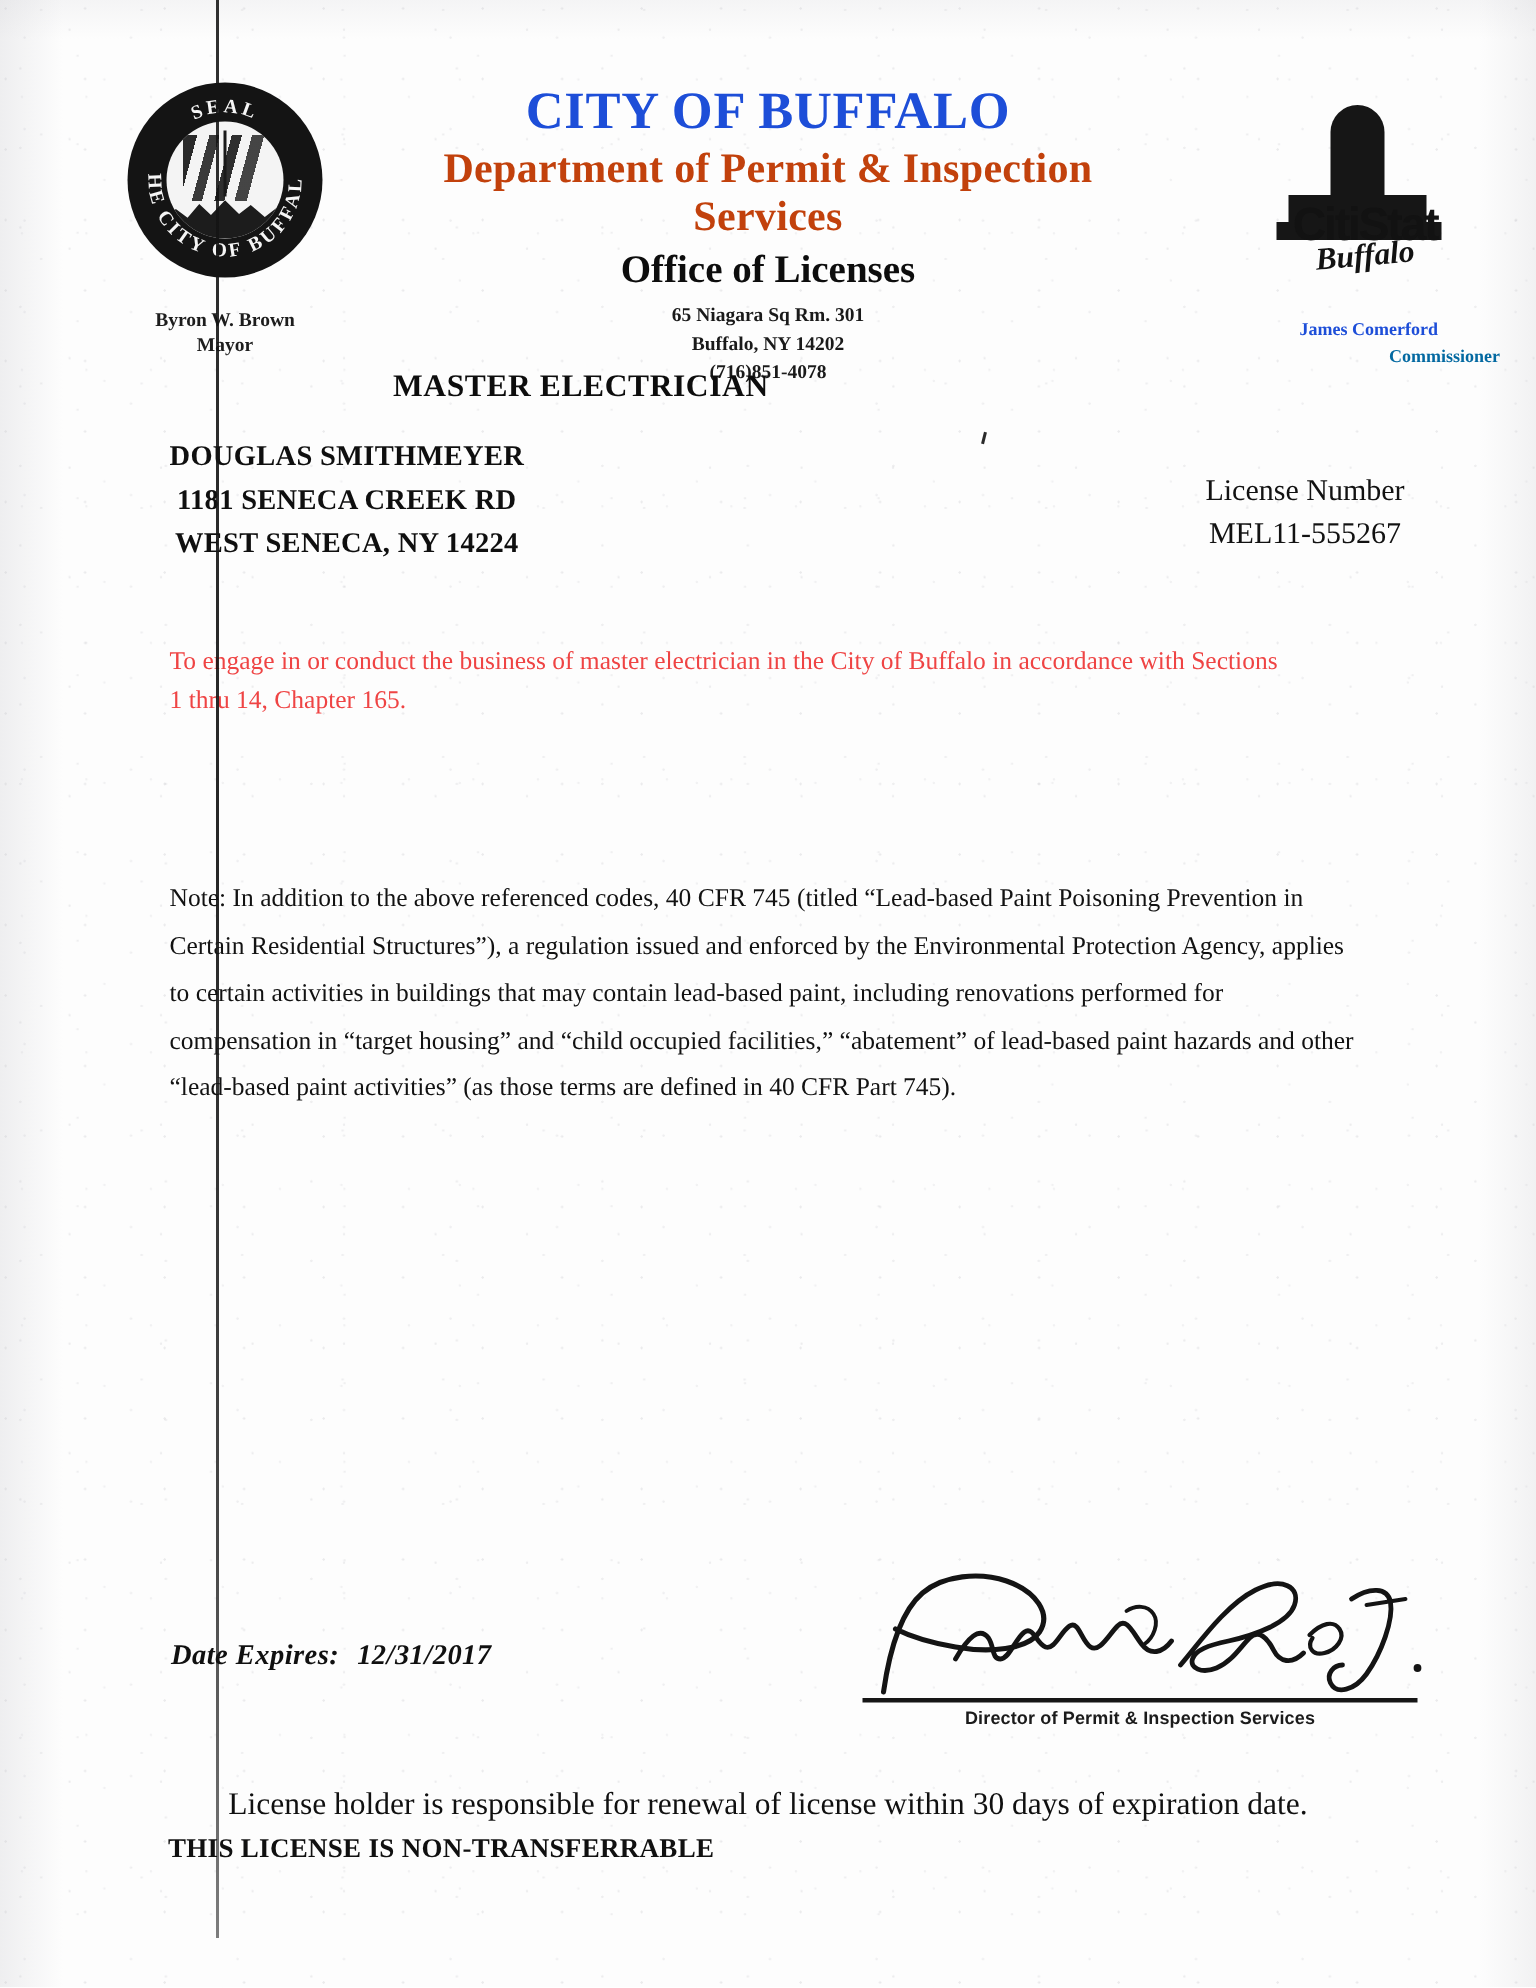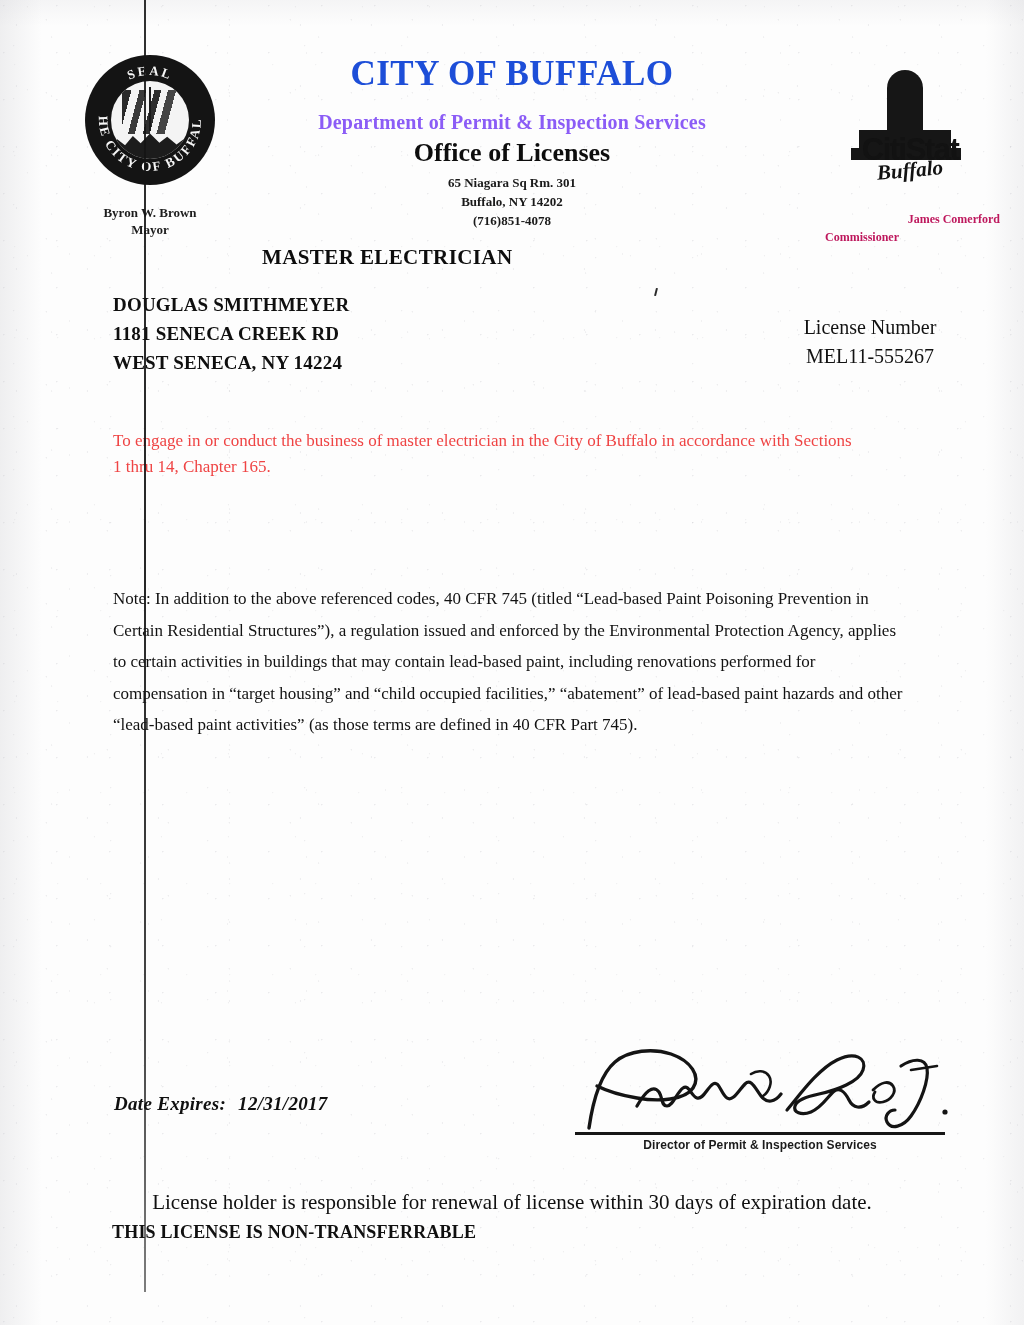--- a/index.html
+++ b/index.html
@@ -185,53 +185,53 @@
     font-style: italic;
     font-size: 21px;
     font-weight: 700;
     color: #121212;
     transform: rotate(-5deg);
     line-height: 1;
   }
 
   #commissioner-name {
     position: absolute; left: 825px; top: 212px;
+    width: 175px; text-align: center;
+    font-size: 12px; font-weight: 600;
+    font-family: "Liberation Serif", serif;
+    color: #1d4ed8;
+  }
+  #commissioner-title {
+    position: absolute; left: 825px; top: 230px;
     width: 175px; text-align: right;
     font-size: 12px; font-weight: 600;
     font-family: "Liberation Serif", serif;
-    color: #be185d;
-  }
-  #commissioner-title {
-    position: absolute; left: 825px; top: 230px;
-    width: 175px; text-align: left;
-    font-size: 12px; font-weight: 600;
-    font-family: "Liberation Serif", serif;
-    color: #be185d;
+    color: #0369a1;
   }
 
   
   #center-head {
     position: absolute;
     left: 262px; top: 55px;
     width: 500px;
     text-align: center;
   }
   #org-city {
     font-size: 35px;
     font-weight: 700;
     letter-spacing: 0.5px;
     line-height: 1.06;
     color: #1d4ed8;
   }
   #org-dept {
-    font-size: 20px;
+    font-size: 28px;
     font-weight: 700;
     letter-spacing: 0.2px;
-    margin-top: 19px;
-    color: #8b5cf6;
+    margin-top: 5px;
+    color: #c2410c;
   }
   #org-office {
     font-size: 26px;
     font-weight: 700;
     margin-top: 4px;
     color: #0d0d0d;
   }
   .addr-line {
     font-size: 13px;
     font-weight: 700;
@@ -256,21 +256,21 @@
     position: absolute;
     left: 655px; top: 288px;
     width: 2px; height: 8px;
     background: #2a2a2a;
     transform: rotate(14deg);
   }
 
   
   #licensee {
     position: absolute;
-    left: 113px; top: 291px;
+    left: 113px; top: 291px; text-align: center;
   }
   #licensee div {
     font-size: 19px;
     font-weight: 700;
     line-height: 1.52;
     letter-spacing: 0.2px;
     color: #0f0f0f;
   }
 
   #license-number-block {

